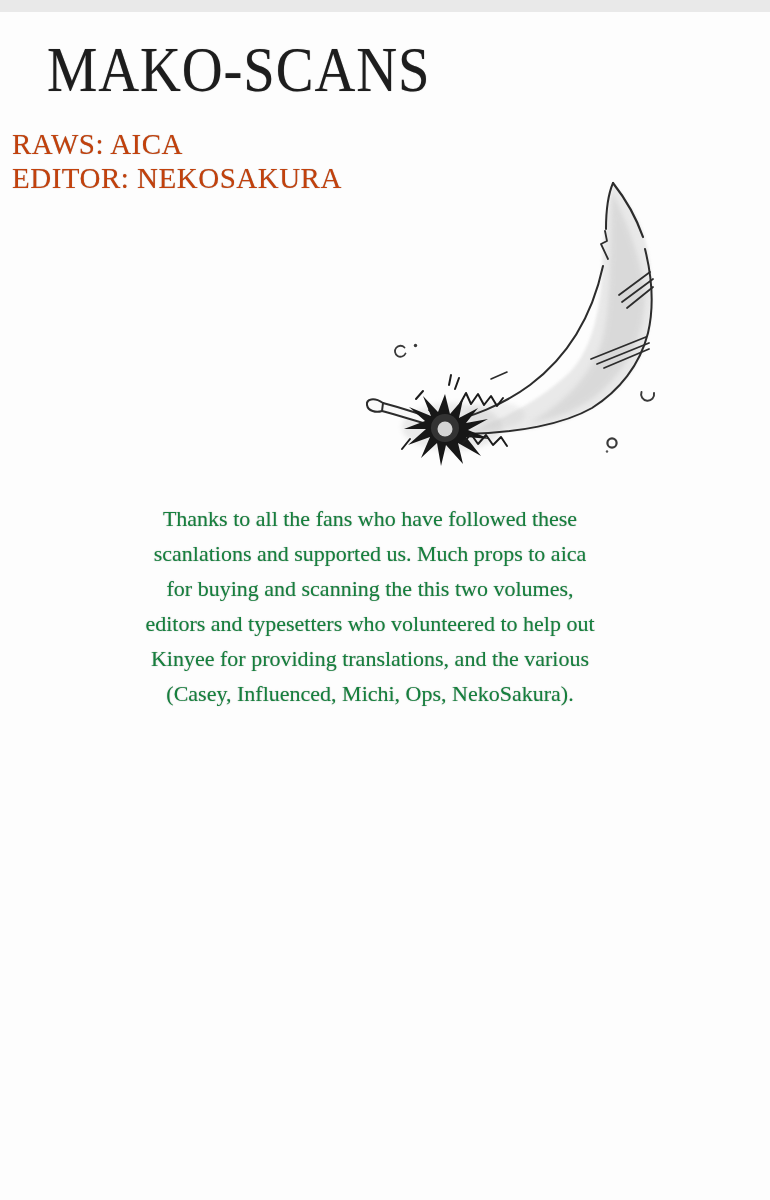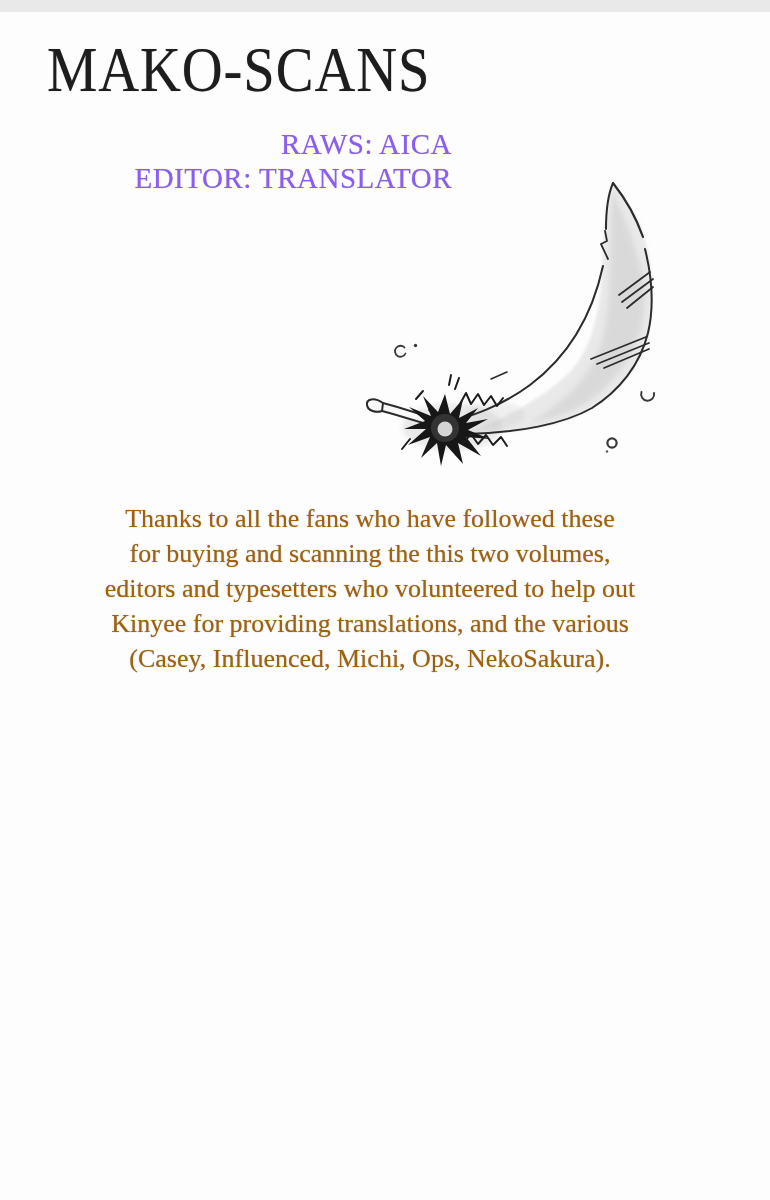--- a/index.html
+++ b/index.html
@@ -26,58 +26,58 @@
     color: #1d1d1d;
     transform: scaleX(0.885);
     transform-origin: left top;
     text-shadow: 0 0 1px rgba(30,30,30,0.45);
   }
   .credits {
     position: absolute;
     left: 12px;
     top: 116px;
     width: 440px;
-    text-align: right;
+    text-align: left;
     font-size: 29px;
     line-height: 33.5px;
     letter-spacing: 0.5px;
-    color: #8b5cf6;
+    color: #c2410c;
     text-shadow: 0 0 1px rgba(40,40,40,0.4);
   }
   .credit-line { white-space: nowrap; }
   .feather-art {
     position: absolute;
     left: 350px;
     top: 155px;
     width: 330px;
     height: 310px;
   }
   .message {
     position: absolute;
     left: 40px;
     top: 489px;
     width: 660px;
     text-align: center;
-    font-size: 26px;
+    font-size: 22px;
     line-height: 35px;
-    color: #a16207;
+    color: #15803d;
     text-shadow: 0 0 1.2px rgba(55,55,55,0.45);
   }
   .message-line { white-space: nowrap; }
 </style>
 </head>
 <body>
 
 <div class="page">
 
   <h1 class="title">MAKO-SCANS</h1>
 
   <div class="credits">
     <div class="credit-line">RAWS: AICA</div>
-    <div class="credit-line">EDITOR: TRANSLATOR</div>
+    <div class="credit-line">EDITOR: NEKOSAKURA</div>
   </div>
 
   <div class="feather-art">
     <svg width="330" height="310" viewBox="0 0 330 310" xmlns="http://www.w3.org/2000/svg">
       <defs>
         <filter id="soft1" x="-30%" y="-30%" width="160%" height="160%">
             <feGaussianBlur stdDeviation="1.6"></feGaussianBlur>
           </filter>
         <filter id="soft2" x="-40%" y="-40%" width="180%" height="180%">
             <feGaussianBlur stdDeviation="2.6"></feGaussianBlur>
@@ -142,19 +142,20 @@
         <circle cx="65.5" cy="178.5" r="1.7" fill="#3a3a3a" stroke="none"></circle>
         <path d="M291.5,225 A6.5,6.5 0 1 0 304,226" stroke-width="2"></path>
         <circle cx="262" cy="276" r="4.6" stroke-width="2.2"></circle>
         <circle cx="257" cy="284.5" r="1.2" fill="#555555" stroke="none"></circle>
       </g>
     </svg>
   </div>
 
   <div class="message">
     <div class="message-line">Thanks to all the fans who have followed these</div>
+    <div class="message-line">scanlations and supported us. Much props to aica</div>
     <div class="message-line">for buying and scanning the this two volumes,</div>
     <div class="message-line">editors and typesetters who volunteered to help out</div>
     <div class="message-line">Kinyee for providing translations, and the various</div>
     <div class="message-line">(Casey, Influenced, Michi, Ops, NekoSakura).</div>
   </div>
 
 </div>
 
 </body></html>

